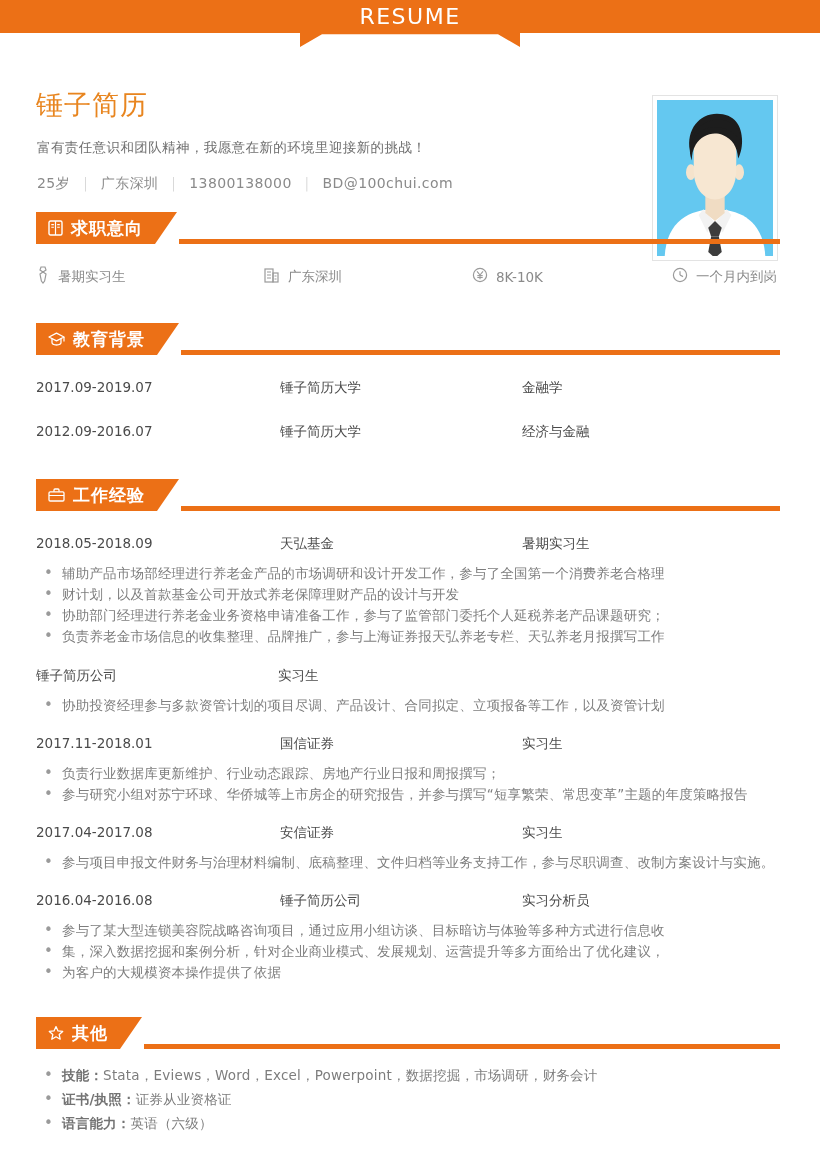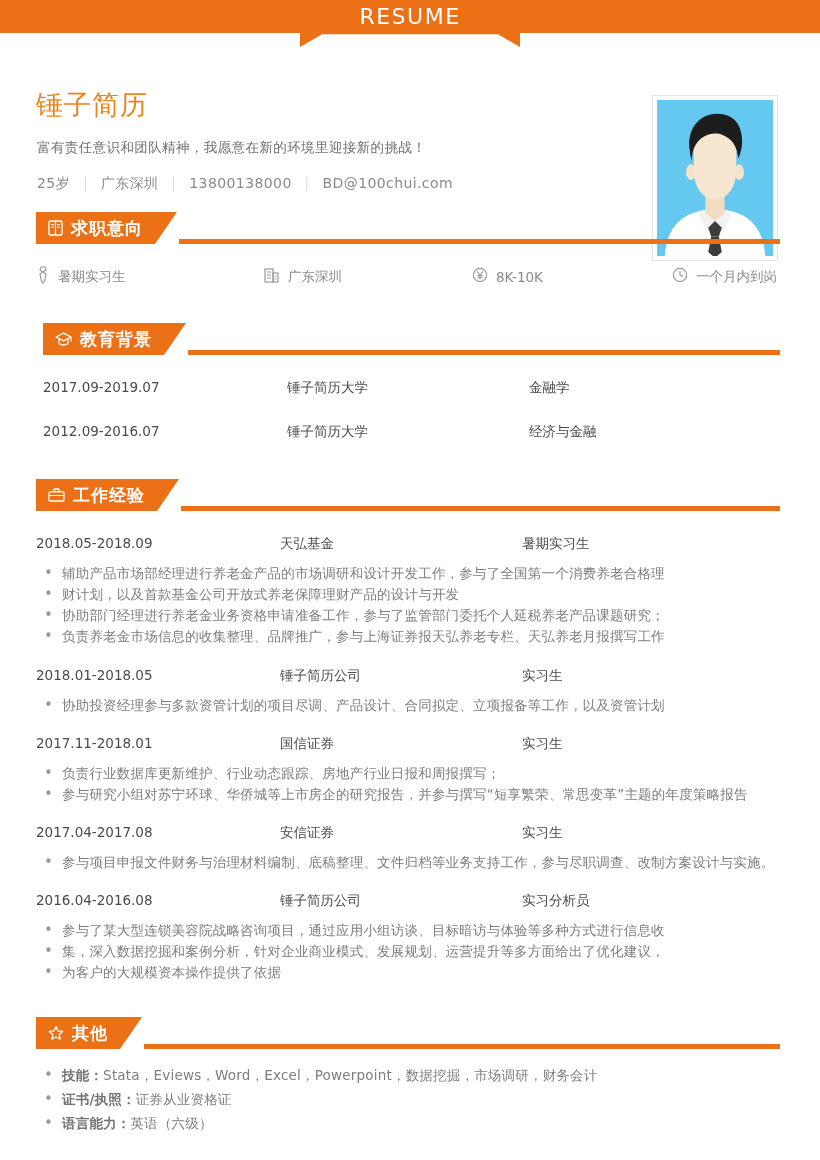--- a/index.html
+++ b/index.html
@@ -308,21 +308,21 @@
             <circle cx="8" cy="8" r="6.6" fill="none" stroke="#9a9a9a" stroke-width="1.2"></circle>
             <line x1="8" y1="4.2" x2="8" y2="8" stroke="#9a9a9a" stroke-width="1.2"></line>
             <line x1="8" y1="8" x2="11" y2="9.6" stroke="#9a9a9a" stroke-width="1.2"></line>
           </svg>
         </span>
         <span>一个月内到岗</span>
       </div>
     </div>
   </div>
 
-  <div class="section" style="margin-top:36px;padding-left:7px;">
+  <div class="section" style="margin-top:36px;">
     <div class="sec-head">
       <div class="sec-rule-wrap">
         <div class="sec-rule" style="left: 145px; right: 0px; width: auto;"></div>
       </div>
       <div class="sec-banner">
         <span class="sec-icon">
           <svg width="17" height="16" viewBox="0 0 17 16">
             <path d="M8.5 2.2 L16 6 L8.5 9.8 L1 6 Z" fill="none" stroke="#ffffff" stroke-width="1.3" stroke-linejoin="round"></path>
             <path d="M4 7.6 L4 11.6 C4 13.1 6 14 8.5 14 C11 14 13 13.1 13 11.6 L13 7.6" fill="none" stroke="#ffffff" stroke-width="1.3"></path>
             <line x1="16" y1="6" x2="16" y2="10.5" stroke="#ffffff" stroke-width="1.2"></line>
@@ -379,21 +379,20 @@
           <span class="dot">•</span>
           <span class="btext">协助部门经理进行养老金业务资格申请准备工作，参与了监管部门委托个人延税养老产品课题研究；</span>
         </div>
       <div class="bullet">
           <span class="dot">•</span>
           <span class="btext">负责养老金市场信息的收集整理、品牌推广，参与上海证券报天弘养老专栏、天弘养老月报撰写工作</span>
         </div>
     </div>
 
     <div class="entry-row" style="margin-top:20px;">
-      <div class="c1">2018.01-2018.05</div>
       <div class="c2">锤子简历公司</div>
       <div class="c3">实习生</div>
     </div>
     <div class="bullets">
       <div class="bullet">
           <span class="dot">•</span>
           <span class="btext">协助投资经理参与多款资管计划的项目尽调、产品设计、合同拟定、立项报备等工作，以及资管计划</span>
         </div>
     </div>
 

